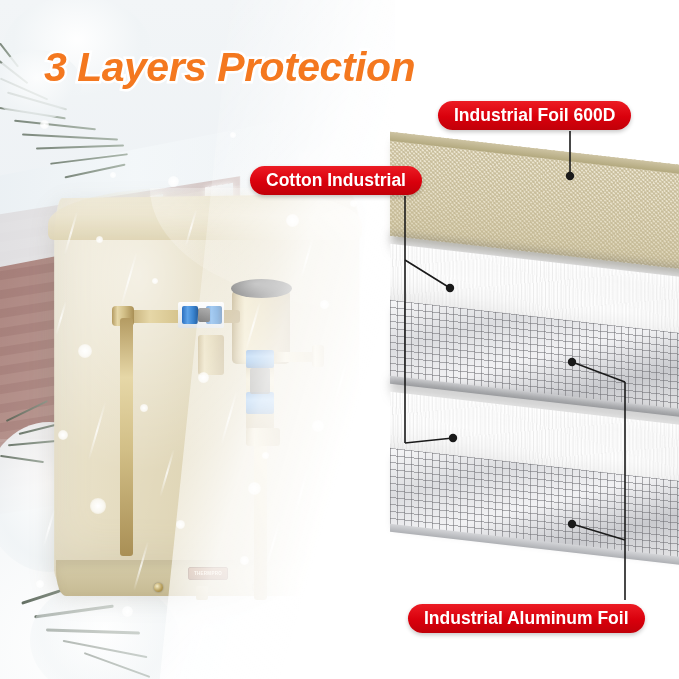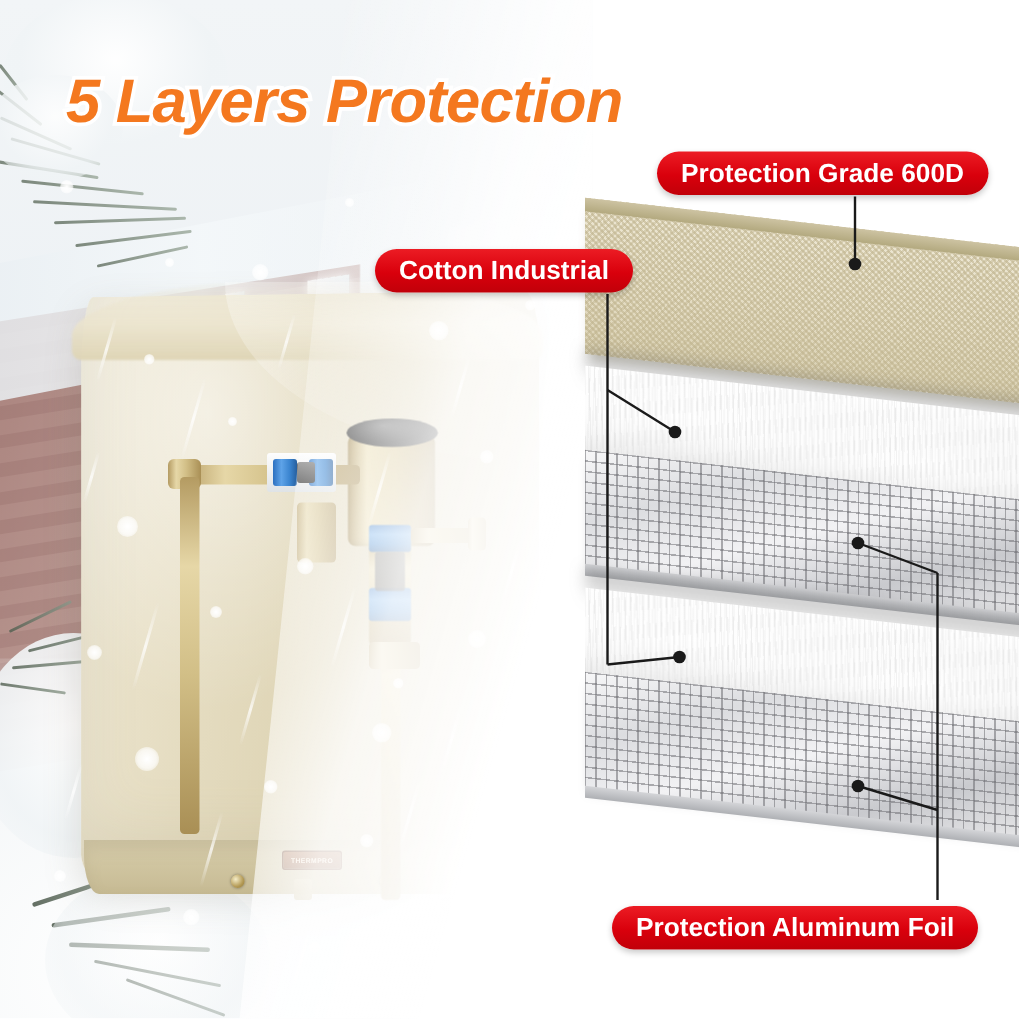--- a/index.html
+++ b/index.html
@@ -376,19 +376,19 @@
     <line x1="405" y1="443" x2="453" y2="438" stroke="#1a1a1a" stroke-width="1.6"></line>
     <circle cx="453" cy="438" r="4.2" fill="#1a1a1a"></circle>
 
     <line x1="625" y1="382" x2="625" y2="600" stroke="#1a1a1a" stroke-width="1.6"></line>
     <line x1="572" y1="362" x2="625" y2="382" stroke="#1a1a1a" stroke-width="1.6"></line>
     <circle cx="572" cy="362" r="4.2" fill="#1a1a1a"></circle>
     <line x1="572" y1="524" x2="625" y2="540" stroke="#1a1a1a" stroke-width="1.6"></line>
     <circle cx="572" cy="524" r="4.2" fill="#1a1a1a"></circle>
   </svg>
 
-  <div class="pill p-600d">Protection Grade 600D</div>
+  <div class="pill p-600d">Industrial Foil 600D</div>
   <div class="pill p-cotton">Cotton Industrial</div>
-  <div class="pill p-foil">Protection Aluminum Foil</div>
-
-  <div class="title">5 Layers Protection</div>
+  <div class="pill p-foil">Industrial Aluminum Foil</div>
+
+  <div class="title">3 Layers Protection</div>
 
 </div>
 
 </body></html>

